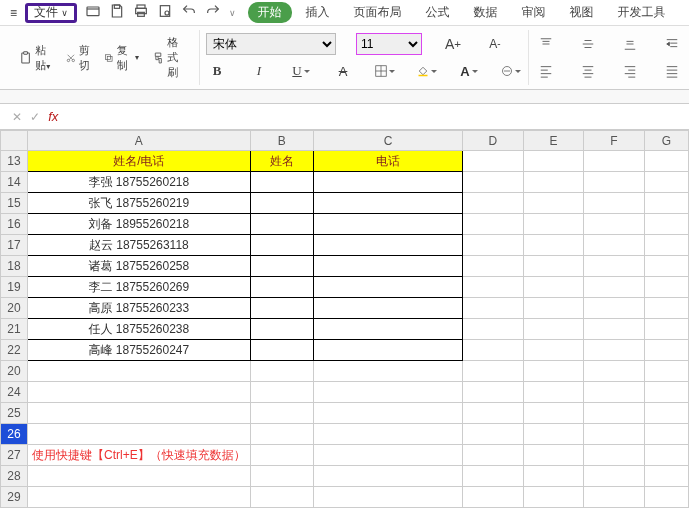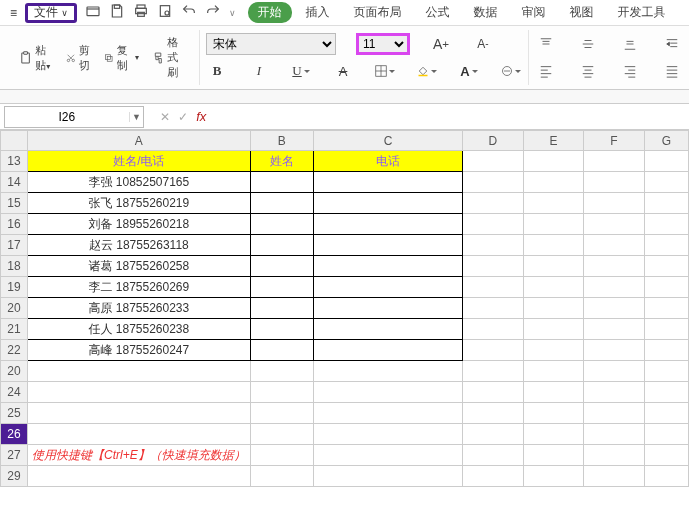--- a/index.html
+++ b/index.html
@@ -12,21 +12,21 @@
 .tabs{display:flex;align-items:center;gap:4px;margin-left:10px}
 .tab{padding:2px 10px;cursor:pointer;color:#444;font-size:12px}
 .tab.active{background:#4a9e4a;color:#fff;border-radius:10px;font-weight:500}
 .ribbon{height:64px;border-bottom:1px solid #ccc;background:#fdfdfd;display:flex;padding:4px 6px;gap:0}
 .grp{display:flex;flex-direction:column;padding:0 6px;border-right:1px solid #e4e4e4}
 .big-btn{display:flex;flex-direction:row;align-items:center;justify-content:flex-start;gap:2px;padding:2px 6px;cursor:pointer;font-size:11px;color:#444}
 .big-btn svg{width:22px;height:22px}
 .smbtn{display:flex;align-items:center;gap:3px;cursor:pointer;padding:1px 3px;font-size:11px;color:#444}
 .smbtn svg{width:14px;height:14px}
 select.font{width:130px;height:22px;border:1px solid #bbb;font-size:12px;padding:0 2px}
-select.size{width:54px;height:22px;border:3px solid #d946ef;font-size:12px}
+select.size{width:66px;height:22px;border:1px solid #d946ef;font-size:12px}
 .fmt-row{display:flex;align-items:center;gap:20px;height:28px}
 .fbtn{width:22px;height:22px;display:flex;align-items:center;justify-content:center;cursor:pointer;font-size:13px;color:#444;border:1px solid transparent}
 .fbtn.b{font-weight:bold;font-family:"Times New Roman"}
 .fbtn.i{font-style:italic;font-family:"Times New Roman"}
 .fbtn.u{text-decoration:underline;font-family:"Times New Roman"}
 .fbtn.s{text-decoration:line-through}
 .dd::after{content:"";border:3px solid transparent;border-top-color:#666;margin-left:2px;margin-top:3px}
 .namebox-row{height:26px;display:flex;align-items:center;border-bottom:1px solid #ccc;background:#fff}
 .namebox{width:140px;height:22px;margin:0 4px;border:1px solid #bbb;display:flex;align-items:center}
 .namebox input{border:none;width:100%;padding:0 6px;font-size:12px;text-align:center;outline:none}
@@ -34,24 +34,24 @@
 .fxbar{display:flex;align-items:center;gap:8px;padding:0 12px;flex:1}
 .fxbar .fxlbl{font-style:italic;color:#b91c1c;font-size:13px}
 .spacer{height:14px;background:#f8f8f8;border-bottom:1px solid #ccc}
 .grid-wrap{position:relative;overflow:hidden}
 table.sheet{border-collapse:collapse;table-layout:fixed}
 .sheet th,.sheet td{border:1px solid #ccc;height:21px;font-size:12px;font-weight:normal;padding:0 4px;overflow:hidden;white-space:nowrap;text-align:center;background:#fff}
 .sheet thead th{background:#efefef;color:#555;text-align:center;height:20px}
 .sheet .rowh{background:#efefef;color:#555;text-align:center;width:28px}
 .sheet .corner{background:#efefef;width:28px}
 .colA{width:154px}.colB{width:70px}.colC{width:174px}.colD,.colE,.colF{width:70px}.colG{width:50px}
-.hdr{background:#ffff00!important;font-weight:normal;color:#8b5cf6;border:1px solid #000!important}
+.hdr{background:#ffff00!important;font-weight:normal;color:#7f1d1d;border:1px solid #000!important}
 .bord{border:1px solid #000!important}
 .hot{color:#e33;font-weight:bold;font-size:16px;text-align:left;padding-left:4px}
-.rowh.selcur{background:#4c1d95;color:#fff}
+.rowh.selcur{background:#1d4ed8;color:#fff}
 </style>
 </head>
 <body>
 
 <div class="menubar">
   <span class="mb-btn">≡</span>
   <span class="mb-btn file"><span>文件</span>&nbsp;<span style="font-size:9px">∨</span></span>
   <span class="qat">
     <span><svg viewBox="0 0 24 24" fill="none" stroke="#555" stroke-width="1.8">
           <rect x="3" y="6" width="18" height="13" rx="1"></rect>
@@ -236,24 +236,20 @@
           </svg>
         <span>自动换行</span>
       </div>
     </div>
   </div>
 </div>
 
 <div class="spacer"></div>
 
 <div class="namebox-row">
-  <div class="namebox">
-    <input value="I26" style="">
-    <span class="nbdd">▼</span>
-  </div>
   <div class="fxbar">
     <span style="color:#aaa">✕</span>
     <span style="color:#aaa">✓</span>
     <span class="fxlbl">fx</span>
     <input style="border: none; flex: 1 1 0%; outline: none;">
   </div>
 </div>
 
 <div class="grid-wrap">
 <table class="sheet" id="sheet">
@@ -275,21 +271,21 @@
           <td class="colA hdr">姓名/电话</td>
           <td class="colB hdr">姓名</td>
           <td class="colC hdr">电话</td>
           <td class="colD"></td>
           <td class="colE"></td>
           <td class="colF"></td>
           <td class="colG"></td>
         </tr>
         <tr>
           <td class="rowh">14</td>
-          <td class="colA bord">李强 10852507165</td>
+          <td class="colA bord">李强 18755260218</td>
           <td class="colB bord"></td>
           <td class="colC bord"></td>
           <td class="colD"></td>
           <td class="colE"></td>
           <td class="colF"></td>
           <td class="colG"></td>
         </tr>
         <tr>
           <td class="rowh">15</td>
           <td class="colA bord">张飞 18755260219</td>
@@ -405,21 +401,31 @@
           <td class="colA"></td>
           <td class="colB"></td>
           <td class="colC"></td>
           <td class="colD"></td>
           <td class="colE"></td>
           <td class="colF"></td>
           <td class="colG"></td>
         </tr>
         <tr>
           <td class="rowh">27</td>
-          <td class="colA hot" style="overflow: visible; font-style: italic;">使用快捷键【Ctrl+E】（快速填充数据）</td>
+          <td class="colA hot" style="overflow: visible;">使用快捷键【Ctrl+E】（快速填充数据）</td>
+          <td class="colB"></td>
+          <td class="colC"></td>
+          <td class="colD"></td>
+          <td class="colE"></td>
+          <td class="colF"></td>
+          <td class="colG"></td>
+        </tr>
+        <tr>
+          <td class="rowh">28</td>
+          <td class="colA"></td>
           <td class="colB"></td>
           <td class="colC"></td>
           <td class="colD"></td>
           <td class="colE"></td>
           <td class="colF"></td>
           <td class="colG"></td>
         </tr>
         <tr>
           <td class="rowh">29</td>
           <td class="colA"></td>

